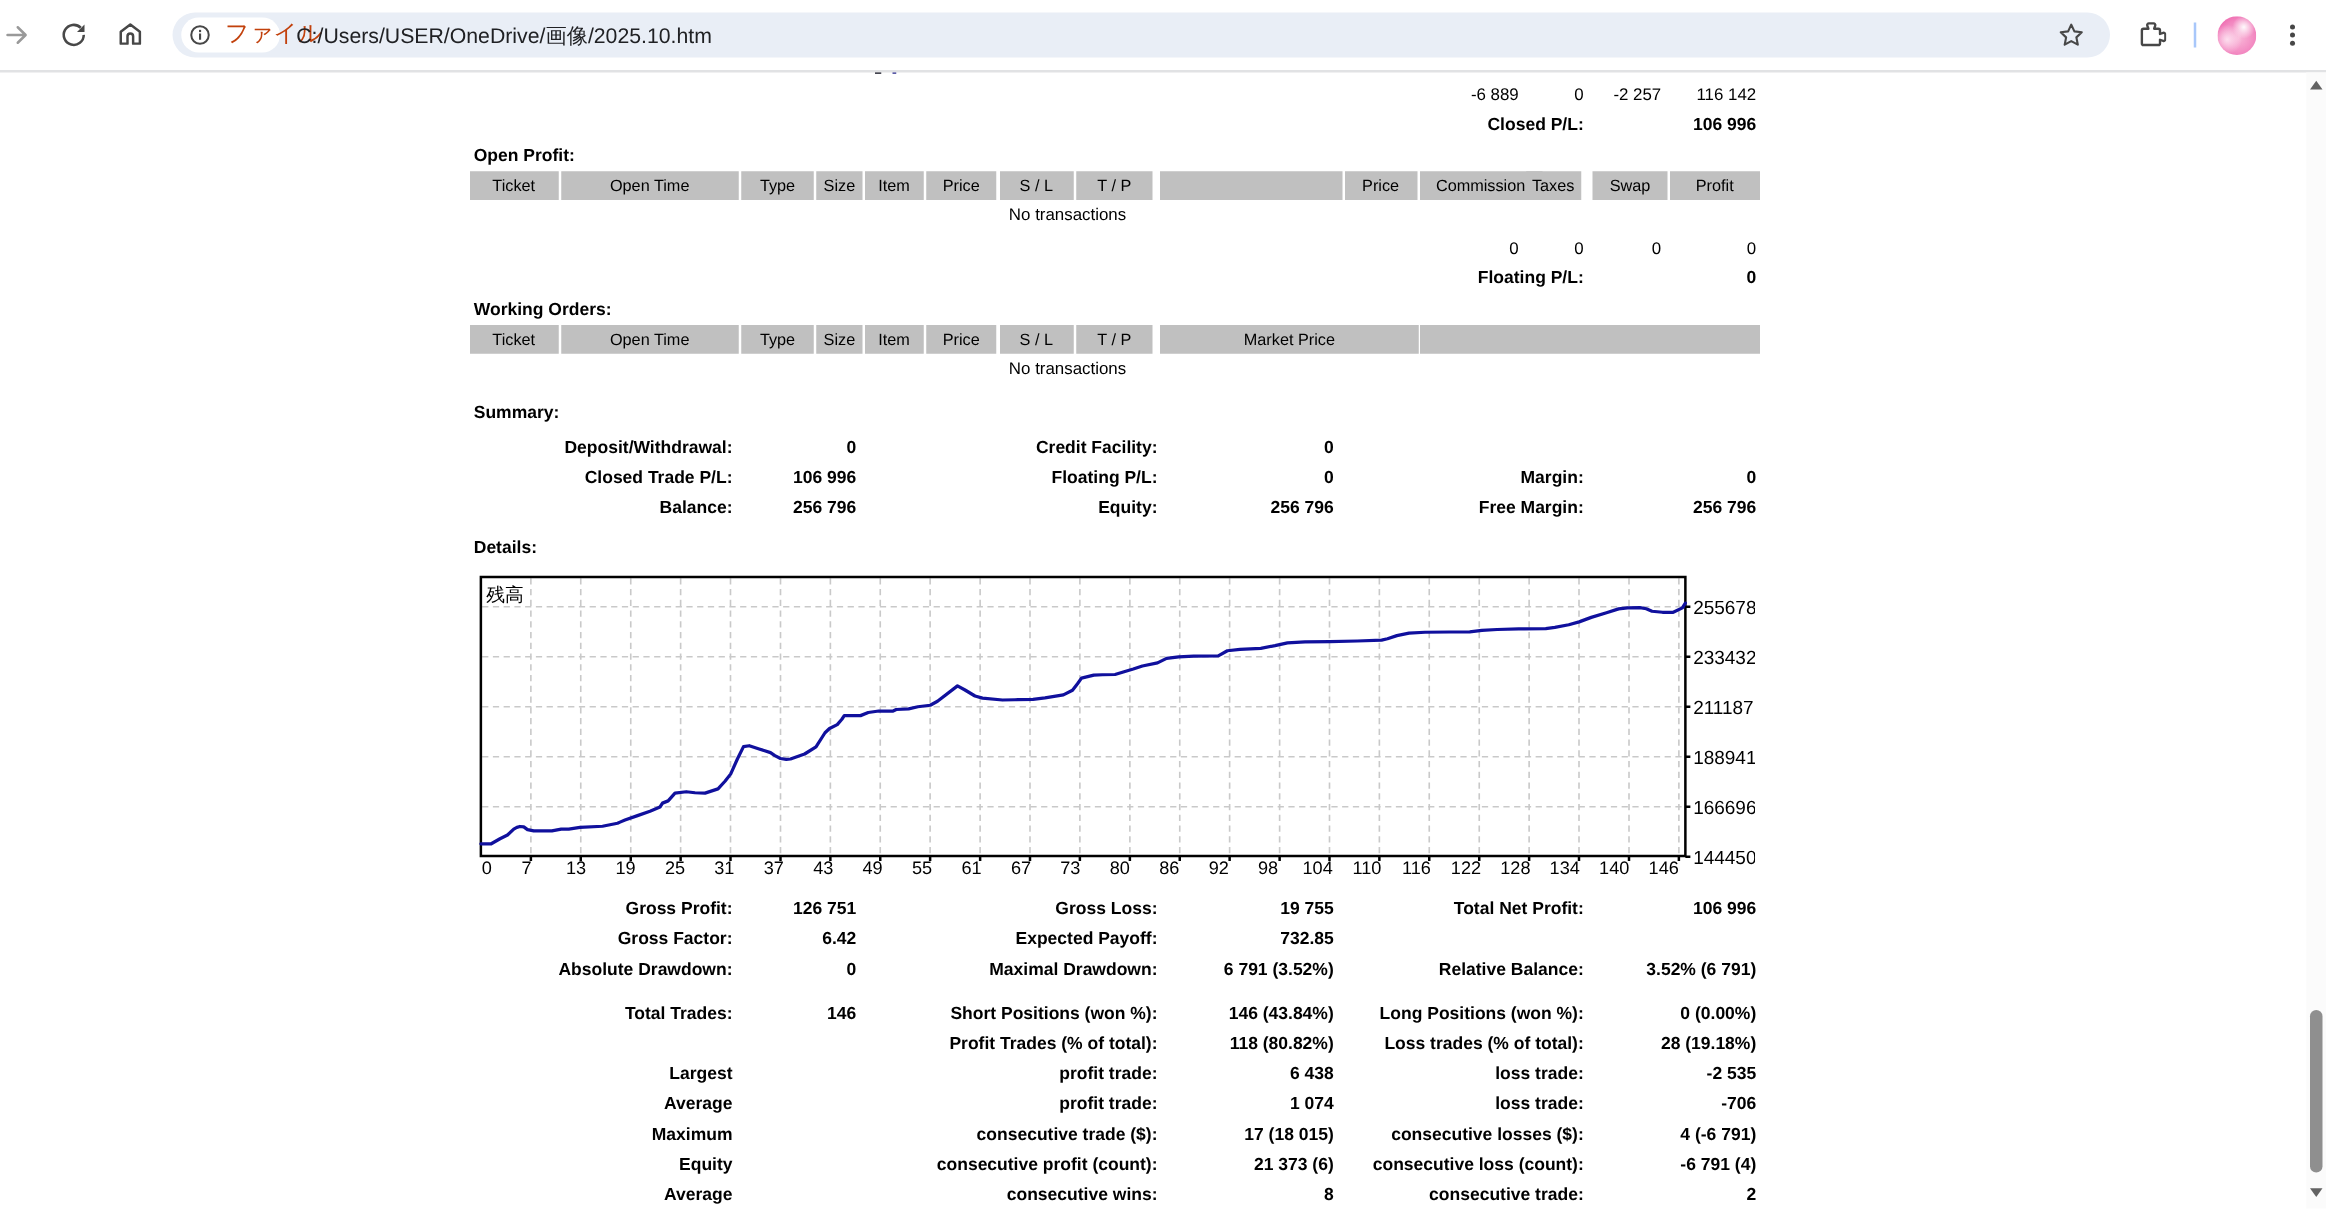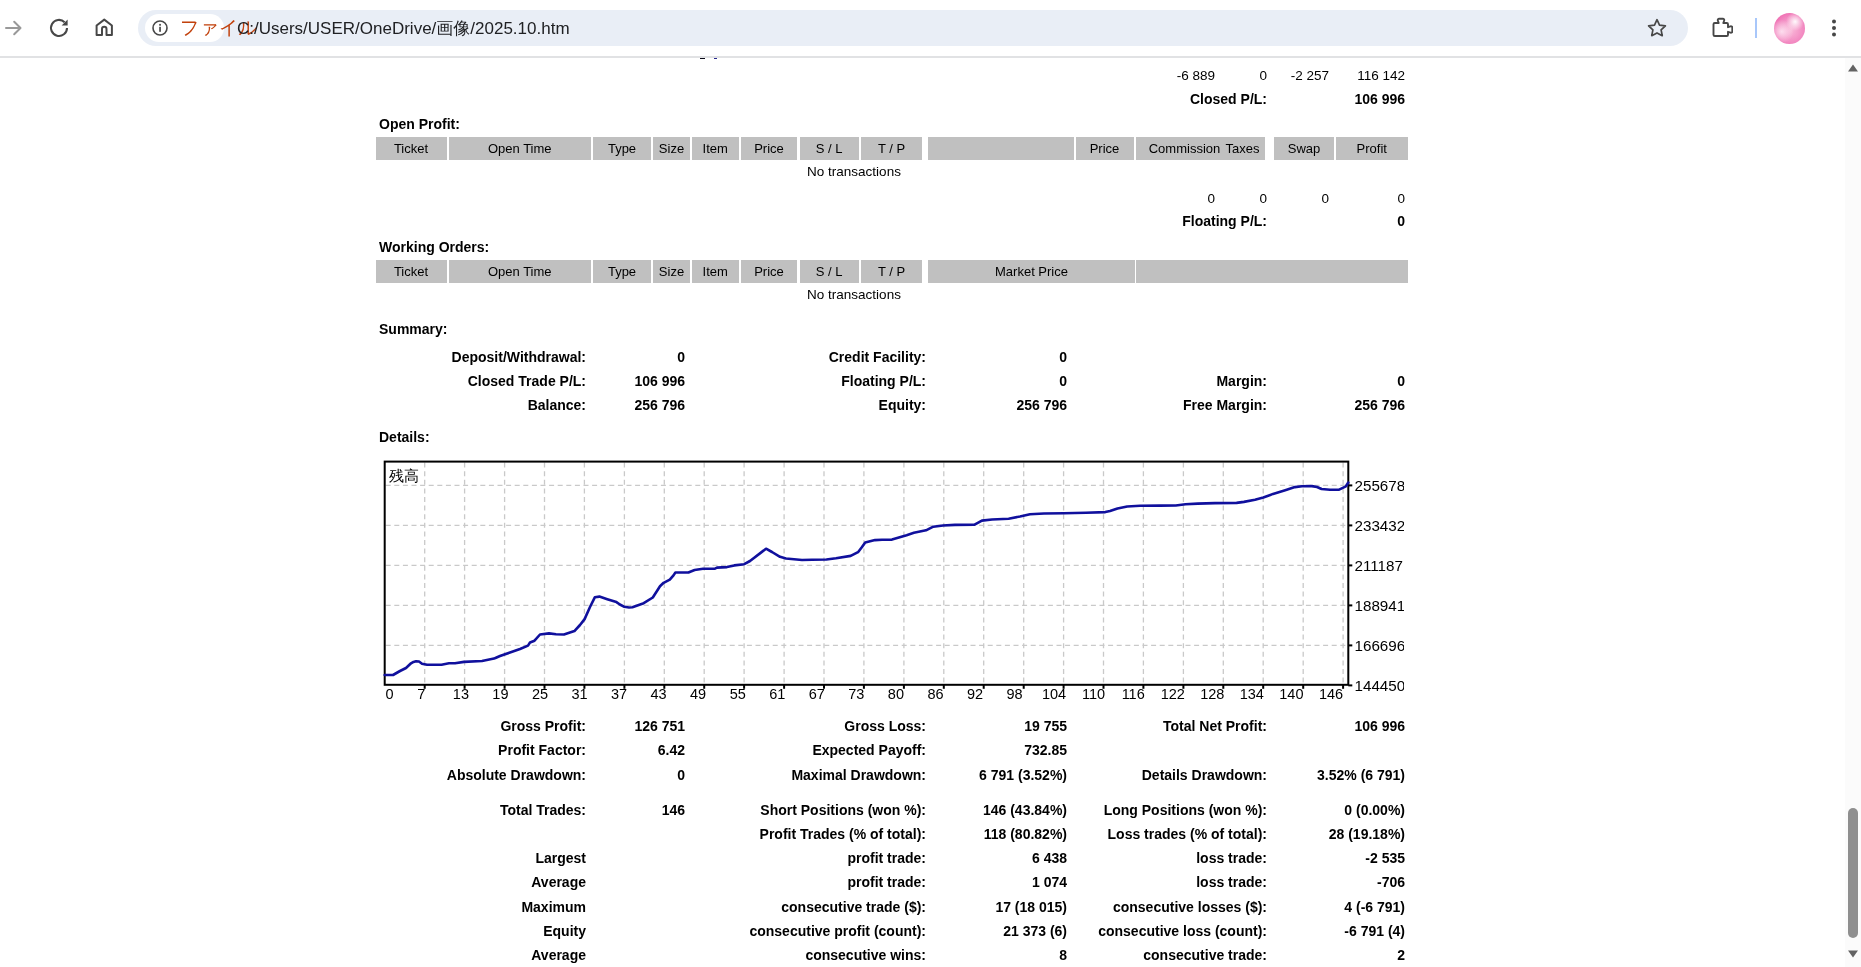--- a/index.html
+++ b/index.html
@@ -118,29 +118,29 @@
 <div class="abs b lbl" style="right:794px;top:397.4px">256 796</div>
 <div class="abs b lbl" style="right:594px;top:397.4px">Free Margin:</div>
 <div class="abs b lbl" style="right:456px;top:397.4px">256 796</div>
 <div class="abs b lbl" style="left:379px;top:429px">Details:</div>
 <div class="abs b lbl" style="right:1275px;top:718.0px">Gross Profit:</div>
 <div class="abs b lbl" style="right:1176px;top:718.0px">126 751</div>
 <div class="abs b lbl" style="right:935px;top:718.0px">Gross Loss:</div>
 <div class="abs b lbl" style="right:794px;top:718.0px">19 755</div>
 <div class="abs b lbl" style="right:594px;top:718.0px">Total Net Profit:</div>
 <div class="abs b lbl" style="right:456px;top:718.0px">106 996</div>
-<div class="abs b lbl" style="right:1275px;top:742.3px">Profit Factor:</div>
+<div class="abs b lbl" style="right:1275px;top:742.3px">Gross Factor:</div>
 <div class="abs b lbl" style="right:1176px;top:742.3px">6.42</div>
 <div class="abs b lbl" style="right:935px;top:742.3px">Expected Payoff:</div>
 <div class="abs b lbl" style="right:794px;top:742.3px">732.85</div>
 <div class="abs b lbl" style="right:1275px;top:766.6px">Absolute Drawdown:</div>
 <div class="abs b lbl" style="right:1176px;top:766.6px">0</div>
 <div class="abs b lbl" style="right:935px;top:766.6px">Maximal Drawdown:</div>
 <div class="abs b lbl" style="right:794px;top:766.6px">6 791 (3.52%)</div>
-<div class="abs b lbl" style="right:594px;top:766.6px">Details Drawdown:</div>
+<div class="abs b lbl" style="right:594px;top:766.6px">Relative Balance:</div>
 <div class="abs b lbl" style="right:456px;top:766.6px">3.52% (6 791)</div>
 <div class="abs b lbl" style="right:1275px;top:801.5px">Total Trades:</div>
 <div class="abs b lbl" style="right:1176px;top:801.5px">146</div>
 <div class="abs b lbl" style="right:935px;top:801.5px">Short Positions (won %):</div>
 <div class="abs b lbl" style="right:794px;top:801.5px">146 (43.84%)</div>
 <div class="abs b lbl" style="right:594px;top:801.5px">Long Positions (won %):</div>
 <div class="abs b lbl" style="right:456px;top:801.5px">0 (0.00%)</div>
 <div class="abs b lbl" style="right:935px;top:825.8px">Profit Trades (% of total):</div>
 <div class="abs b lbl" style="right:794px;top:825.8px">118 (80.82%)</div>
 <div class="abs b lbl" style="right:594px;top:825.8px">Loss trades (% of total):</div>

